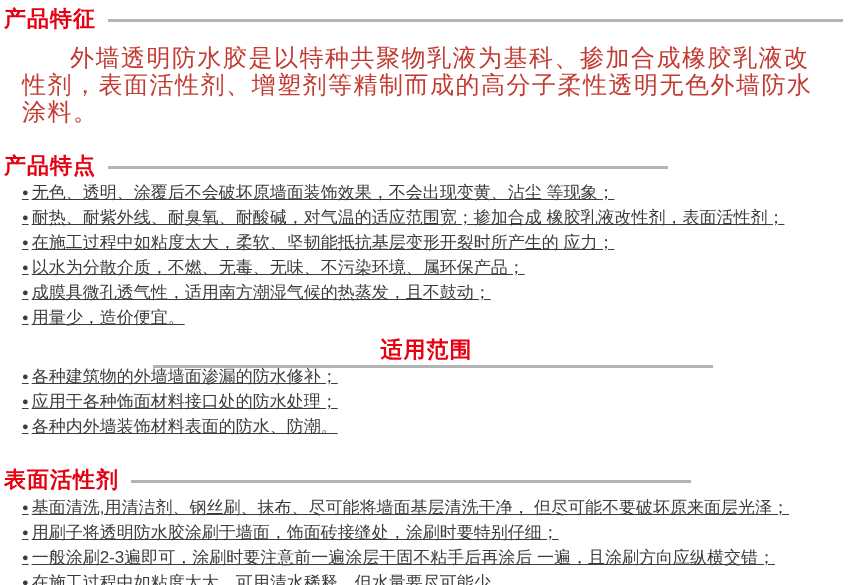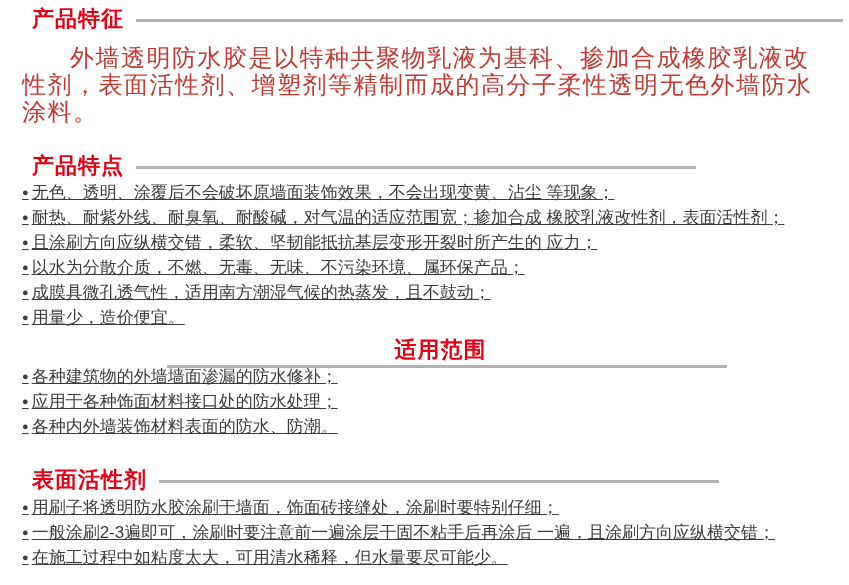--- a/index.html
+++ b/index.html
@@ -9,21 +9,21 @@
     background: #ffffff;
     font-family: "Liberation Sans", "DejaVu Sans", sans-serif;
     overflow: hidden;
   }
   .page { width: 849px; height: 585px; }
 
   
   .section-header {
     display: flex;
     align-items: center;
-    padding-left: 32px;
+    padding-left: 4px;
     line-height: 26px;
     height: 26px;
   }
   .section-title {
     color: #e60012;
     font-size: 22px;
     font-weight: bold;
     letter-spacing: 1px;
     white-space: nowrap;
   }
@@ -85,39 +85,40 @@
   </div>
   <p class="intro">外墙透明防水胶是以特种共聚物乳液为基科、掺加合成橡胶乳液改性剂，表面活性剂、增塑剂等精制而成的高分子柔性透明无色外墙防水涂料。</p>
 
   <div class="section-header hdr-highlights">
     <span class="section-title">产品特点</span>
     <span class="rule rule-short"></span>
   </div>
   <ul class="bullet-list">
     <li><span class="dot">●</span><span>无色、透明、涂覆后不会破坏原墙面装饰效果，不会出现变黄、沾尘 等现象；</span></li>
     <li><span class="dot">●</span><span>耐热、耐紫外线、耐臭氧、耐酸碱，对气温的适应范围宽；掺加合成 橡胶乳液改性剂，表面活性剂；</span></li>
-    <li><span class="dot">●</span><span>且涂刷方向应纵横交错，柔软、坚韧能抵抗基层变形开裂时所产生的 应力；</span></li>
+    <li><span class="dot">●</span><span>在施工过程中如粘度太大，柔软、坚韧能抵抗基层变形开裂时所产生的 应力；</span></li>
     <li><span class="dot">●</span><span>以水为分散介质，不燃、无毒、无味、不污染环境、属环保产品；</span></li>
     <li><span class="dot">●</span><span>成膜具微孔透气性，适用南方潮湿气候的热蒸发，且不鼓动；</span></li>
     <li><span class="dot">●</span><span>用量少，造价便宜。</span></li>
   </ul>
 
   <div class="section-header hdr-scope">
     <span class="section-title">适用范围</span>
     <span class="rule rule-short"></span>
   </div>
   <ul class="bullet-list">
     <li><span class="dot">●</span><span>各种建筑物的外墙墙面渗漏的防水修补；</span></li>
     <li><span class="dot">●</span><span>应用于各种饰面材料接口处的防水处理；</span></li>
     <li><span class="dot">●</span><span>各种内外墙装饰材料表面的防水、防潮。</span></li>
   </ul>
 
   <div class="section-header hdr-method">
     <span class="section-title">表面活性剂</span>
     <span class="rule rule-short"></span>
   </div>
   <ul class="bullet-list list-method">
+    <li><span class="dot">●</span><span>基面清洗,用清洁剂、钢丝刷、抹布、尽可能将墙面基层清洗干净， 但尽可能不要破坏原来面层光泽；</span></li>
     <li><span class="dot">●</span><span>用刷子将透明防水胶涂刷于墙面，饰面砖接缝处，涂刷时要特别仔细；</span></li>
     <li><span class="dot">●</span><span>一般涂刷2-3遍即可，涂刷时要注意前一遍涂层干固不粘手后再涂后 一遍，且涂刷方向应纵横交错；</span></li>
     <li><span class="dot">●</span><span>在施工过程中如粘度太大，可用清水稀释，但水量要尽可能少。</span></li>
   </ul>
 
 </div>
 
 </body></html>

